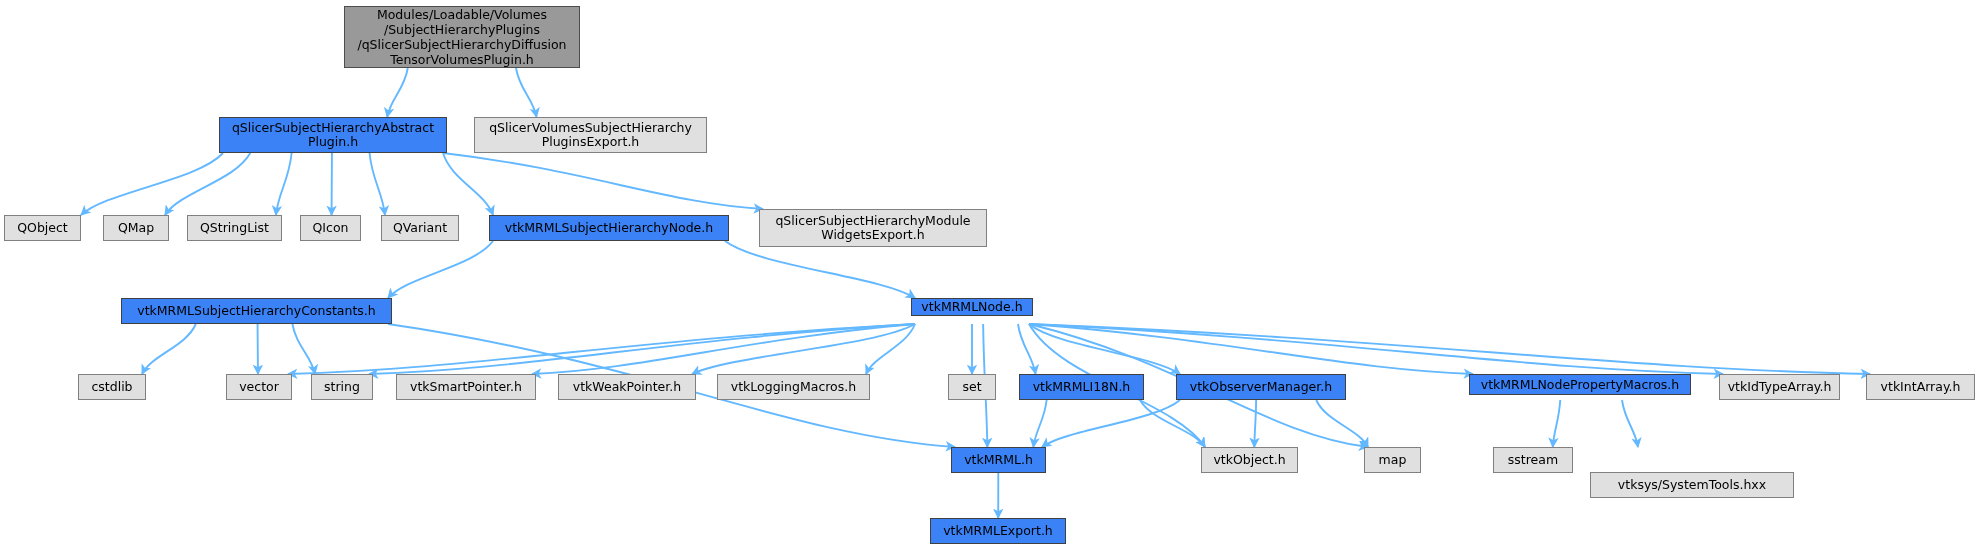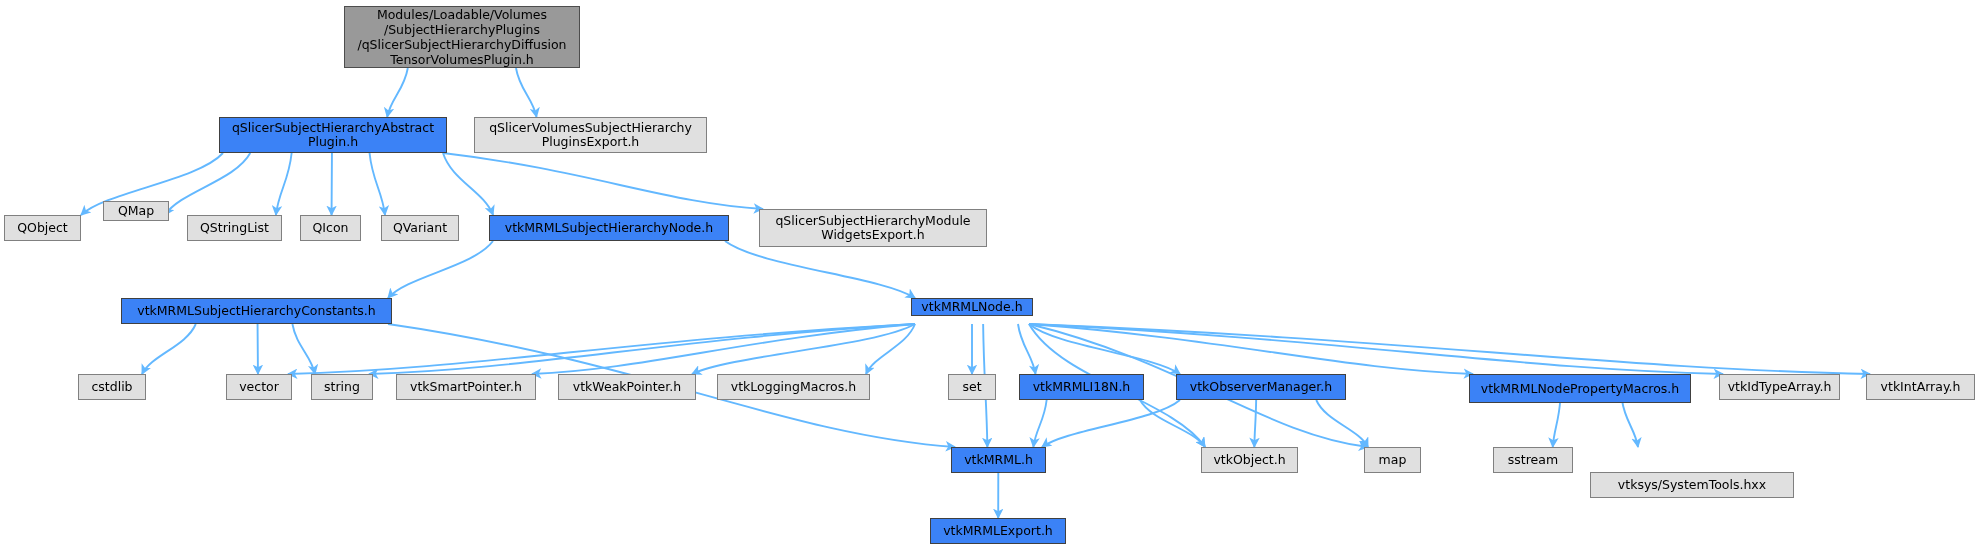--- a/index.html
+++ b/index.html
@@ -105,39 +105,39 @@
     </svg>
 <div class="node root" style="left: 344px; top: 6px; width: 236px; height: 62px;"><span>Modules/Loadable/Volumes
 /SubjectHierarchyPlugins
 /qSlicerSubjectHierarchyDiffusion
 TensorVolumesPlugin.h</span></div>
     <div class="node white" style="left: 219px; top: 117px; width: 228px; height: 36px;"><span>qSlicerSubjectHierarchyAbstract
 Plugin.h</span></div>
     <div class="node grey" style="left: 474px; top: 117px; width: 233px; height: 36px;"><span>qSlicerVolumesSubjectHierarchy
 PluginsExport.h</span></div>
     <div class="node grey" style="left: 4px; top: 215px; width: 77px; height: 26px;"><span>QObject</span></div>
-    <div class="node grey" style="left: 103px; top: 201px; width: 66px; height: 20px;"><span>QMap</span></div>
+    <div class="node grey" style="left: 103px; top: 215px; width: 66px; height: 26px;"><span>QMap</span></div>
     <div class="node grey" style="left: 187px; top: 215px; width: 95px; height: 26px;"><span>QStringList</span></div>
     <div class="node grey" style="left: 300px; top: 215px; width: 61px; height: 26px;"><span>QIcon</span></div>
     <div class="node grey" style="left: 381px; top: 215px; width: 78px; height: 26px; justify-content: center;"><span>QVariant</span></div>
     <div class="node white" style="left: 489px; top: 215px; width: 240px; height: 26px;"><span>vtkMRMLSubjectHierarchyNode.h</span></div>
     <div class="node grey" style="left: 759px; top: 209px; width: 228px; height: 38px;"><span>qSlicerSubjectHierarchyModule
 WidgetsExport.h</span></div>
     <div class="node white" style="left: 121px; top: 298px; width: 271px; height: 26px;"><span>vtkMRMLSubjectHierarchyConstants.h</span></div>
     <div class="node white" style="left: 911px; top: 298px; width: 122px; height: 18px;"><span>vtkMRMLNode.h</span></div>
     <div class="node grey" style="left: 78px; top: 374px; width: 68px; height: 26px;"><span>cstdlib</span></div>
     <div class="node grey" style="left: 226px; top: 374px; width: 66px; height: 26px; justify-content: center;"><span>vector</span></div>
     <div class="node grey" style="left: 311px; top: 374px; width: 62px; height: 26px;"><span>string</span></div>
     <div class="node grey" style="left: 396px; top: 374px; width: 140px; height: 26px;"><span>vtkSmartPointer.h</span></div>
     <div class="node grey" style="left: 558px; top: 374px; width: 138px; height: 26px;"><span>vtkWeakPointer.h</span></div>
     <div class="node grey" style="left: 717px; top: 374px; width: 153px; height: 26px;"><span>vtkLoggingMacros.h</span></div>
     <div class="node grey" style="left: 948px; top: 374px; width: 48px; height: 26px;"><span>set</span></div>
     <div class="node white" style="left: 1019px; top: 374px; width: 125px; height: 26px;"><span>vtkMRMLI18N.h</span></div>
     <div class="node white" style="left: 1176px; top: 374px; width: 170px; height: 26px;"><span>vtkObserverManager.h</span></div>
-    <div class="node white" style="left: 1469px; top: 374px; width: 222px; height: 29px;"><span>vtkMRMLNodePropertyMacros.h</span></div>
+    <div class="node white" style="left: 1469px; top: 374px; width: 222px; height: 21px;"><span>vtkMRMLNodePropertyMacros.h</span></div>
     <div class="node grey" style="left: 1719px; top: 374px; width: 121px; height: 26px;"><span>vtkIdTypeArray.h</span></div>
     <div class="node grey" style="left: 1866px; top: 374px; width: 109px; height: 26px;"><span>vtkIntArray.h</span></div>
     <div class="node white" style="left: 951px; top: 447px; width: 95px; height: 26px;"><span>vtkMRML.h</span></div>
     <div class="node grey" style="left: 1201px; top: 447px; width: 97px; height: 26px;"><span>vtkObject.h</span></div>
     <div class="node grey" style="left: 1364px; top: 447px; width: 57px; height: 26px;"><span>map</span></div>
     <div class="node grey" style="left: 1493px; top: 447px; width: 80px; height: 26px;"><span>sstream</span></div>
     <div class="node grey" style="left: 1590px; top: 472px; width: 204px; height: 26px;"><span>vtksys/SystemTools.hxx</span></div>
     <div class="node white" style="left: 930px; top: 518px; width: 136px; height: 26px;"><span>vtkMRMLExport.h</span></div>
   </div>
 

